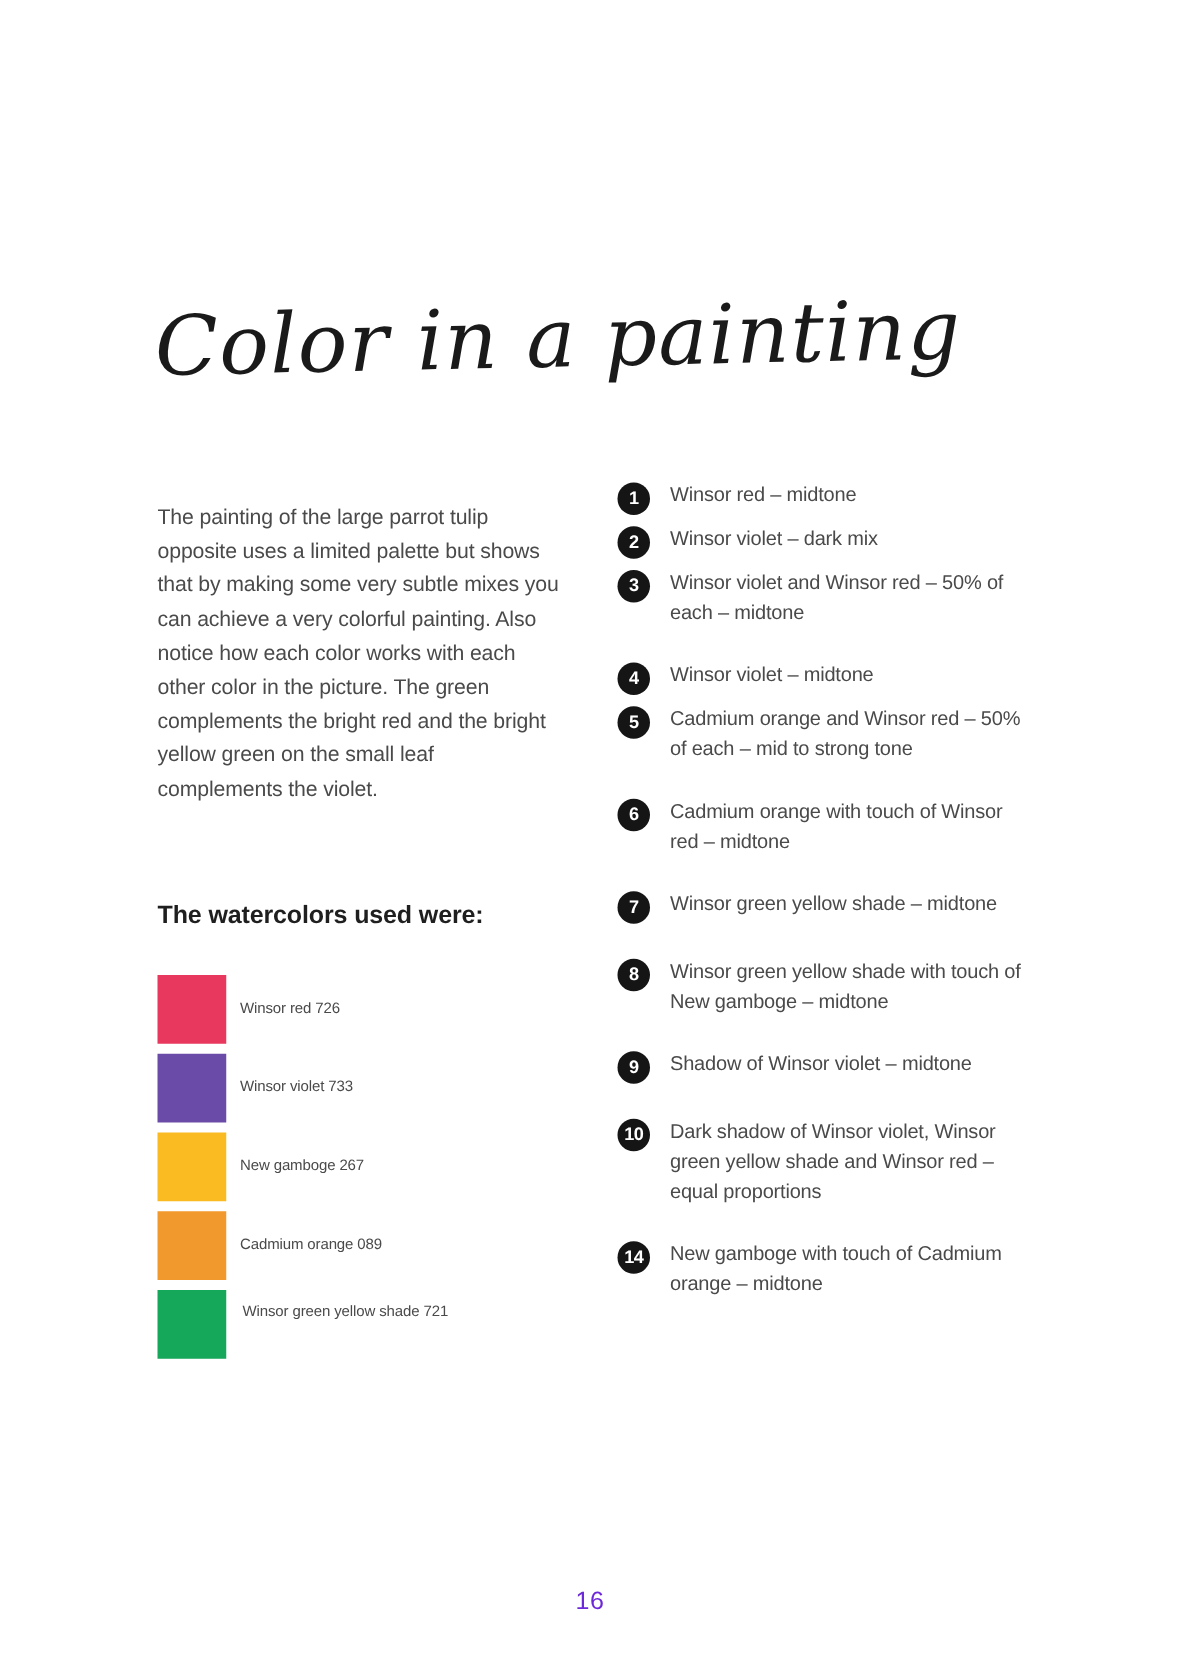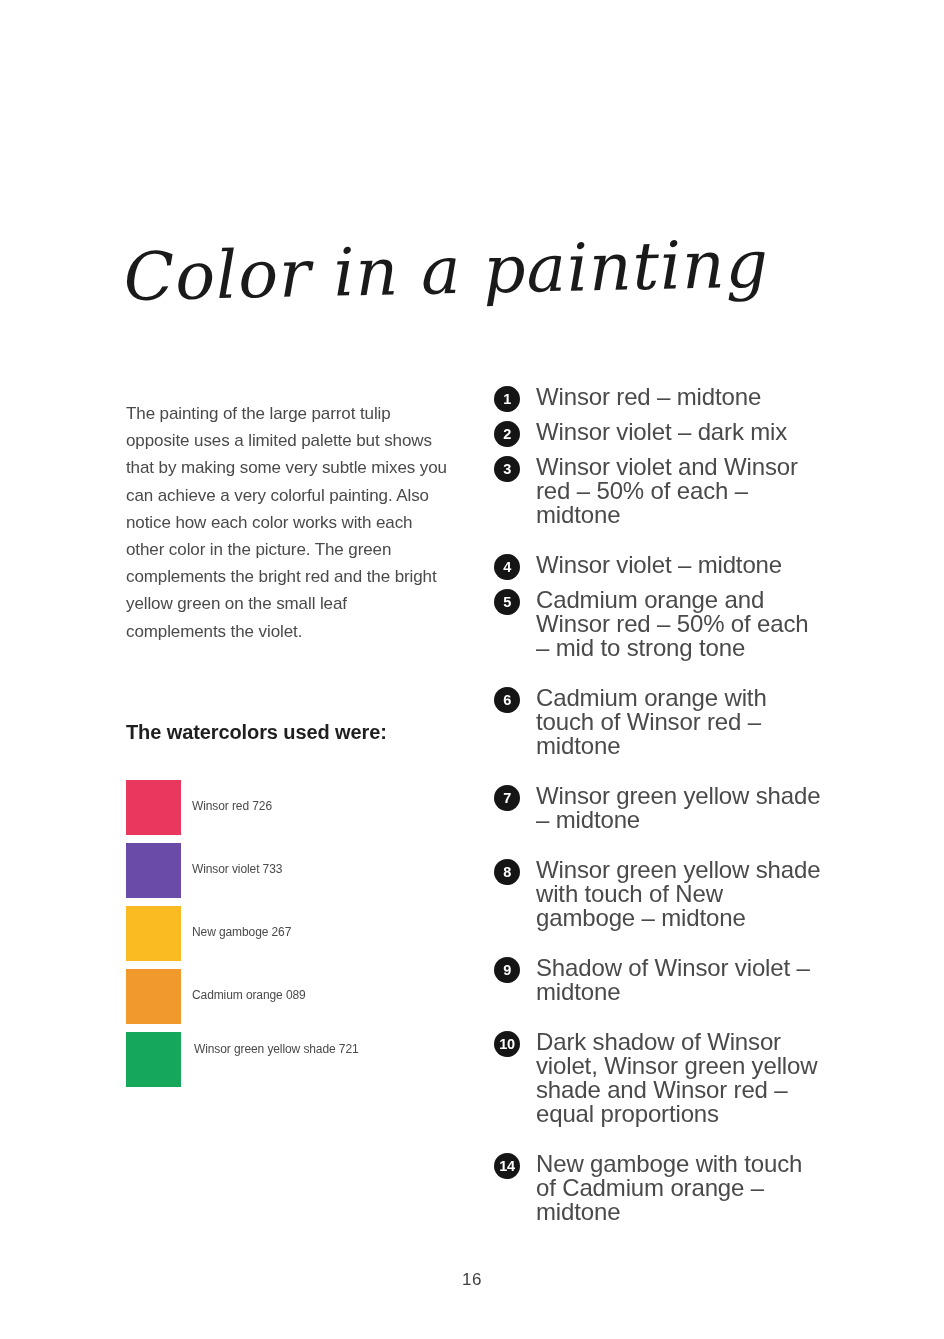--- a/index.html
+++ b/index.html
@@ -126,36 +126,36 @@
     border-radius: 50%;
     background: #151515;
     color: #ffffff;
     font-size: 14.5px;
     font-weight: 700;
     line-height: 26px;
     text-align: center;
     letter-spacing: -0.4px;
   }
   .note-text {
-    font-size: 24px;
+    font-size: 16px;
     line-height: 24px;
     color: #4a4a4a;
     font-weight: 300;
     letter-spacing: -0.15px;
   }
 
   
   .page-number {
     position: absolute;
     left: 0;
     right: 0;
     top: 1270px;
     text-align: center;
-    font-size: 17px;
-    color: #404040;
+    font-size: 20px;
+    color: #6d28d9;
     font-weight: 300;
     letter-spacing: 0.5px;
   }
 </style>
 </head>
 <body>
 
 <div class="page">
 
   <div class="title">Color in a painting</div>

